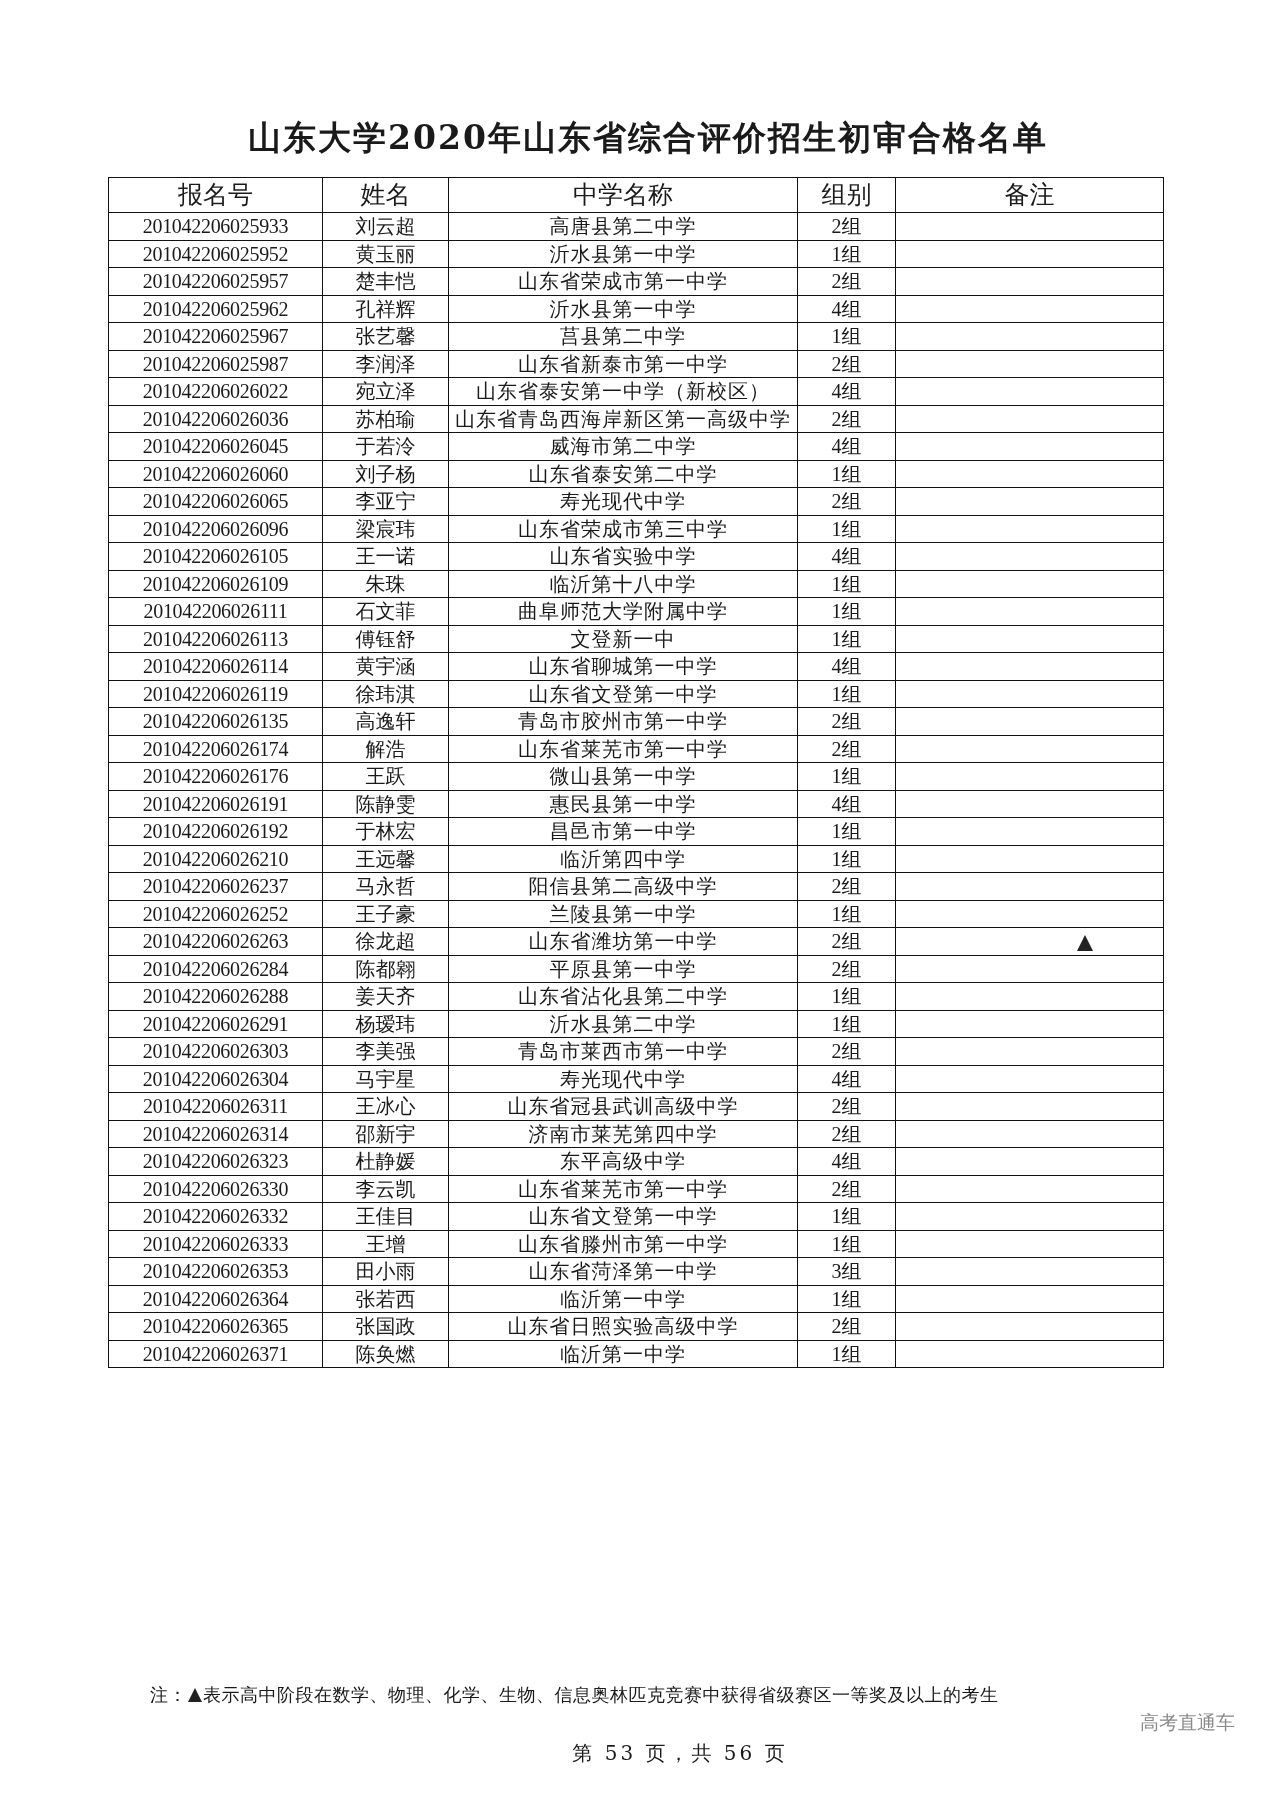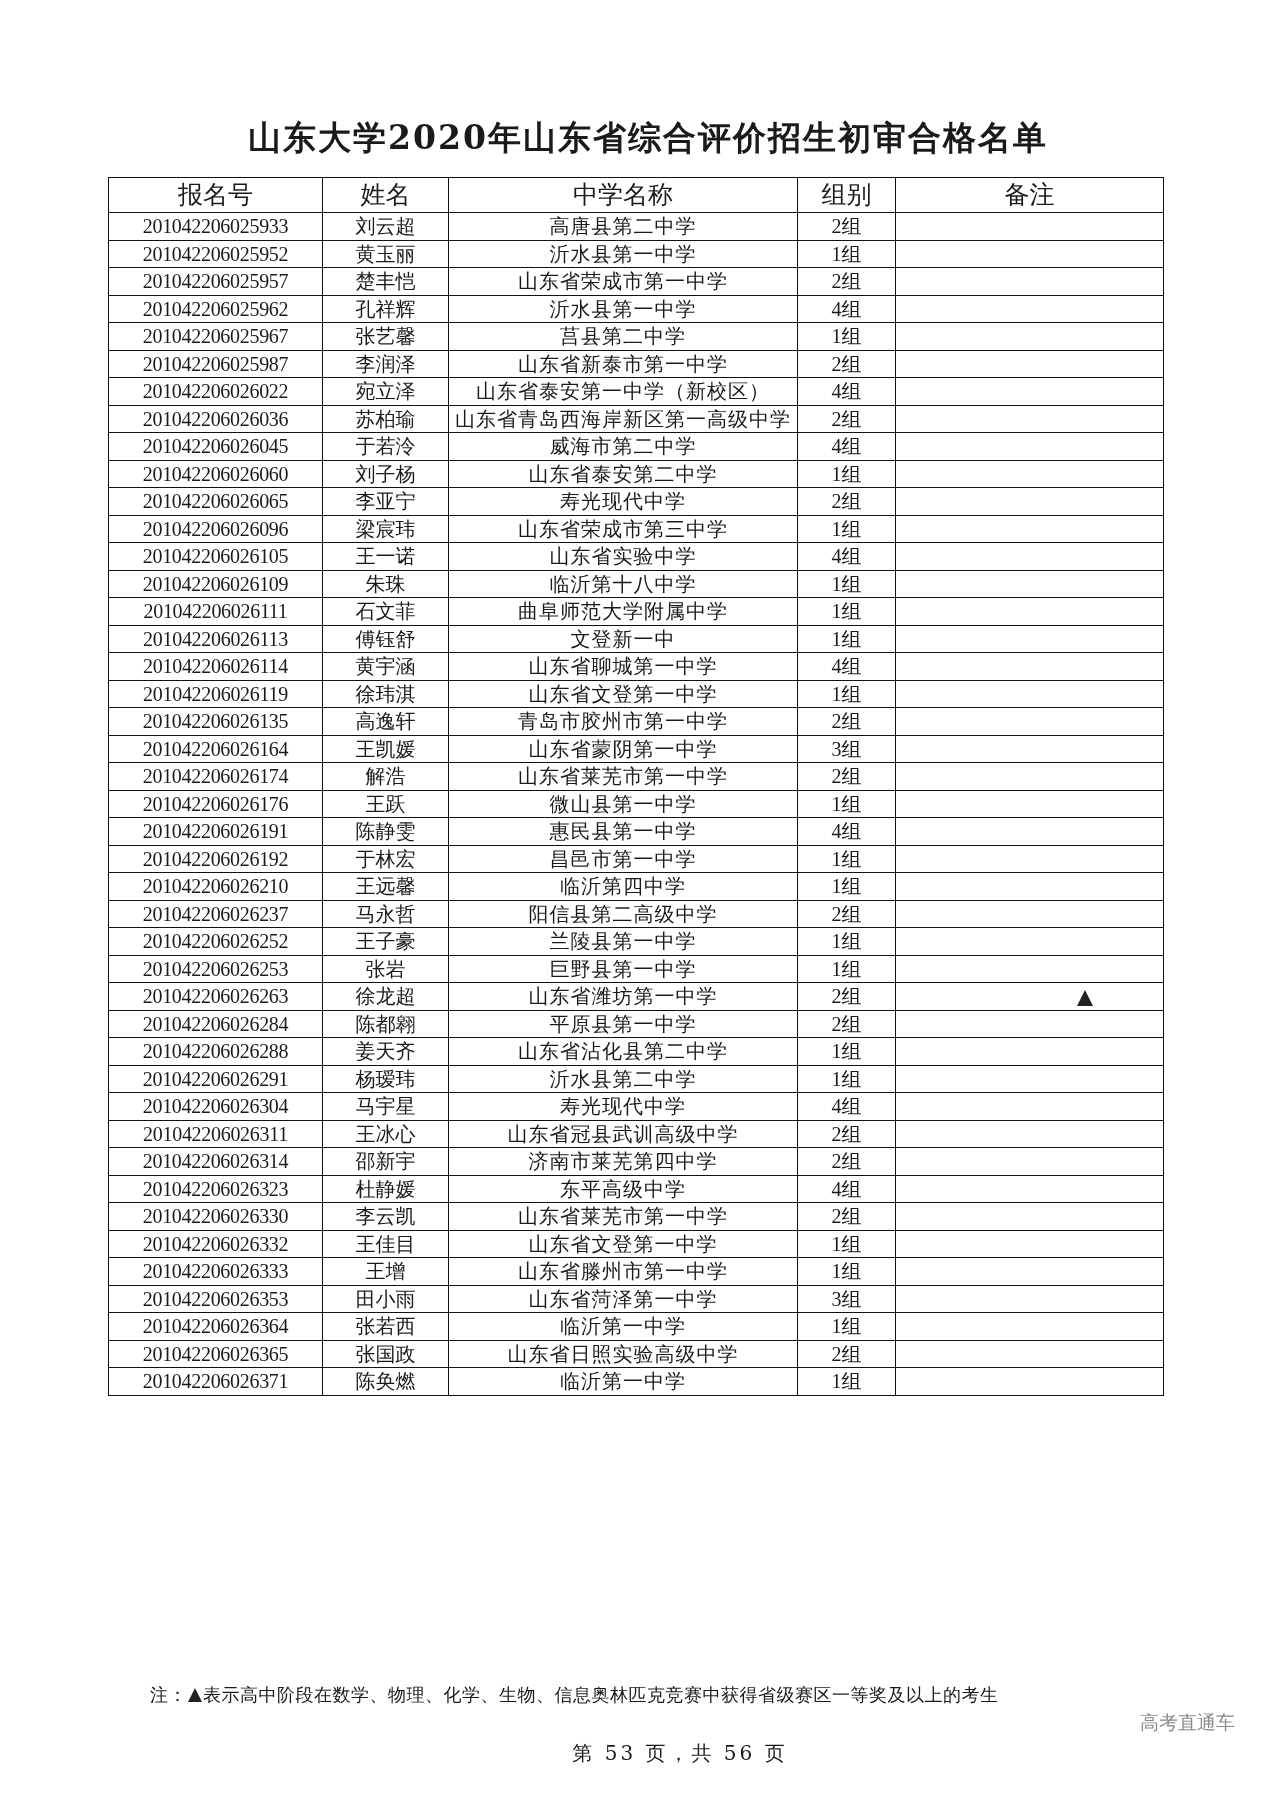--- a/index.html
+++ b/index.html
@@ -264,27 +264,20 @@
         <td class="col-note"></td>
       </tr>
       <tr>
         <td class="col-id">201042206026135</td>
         <td class="col-name">高逸轩</td>
         <td class="col-school">青岛市胶州市第一中学</td>
         <td class="col-group">2组</td>
         <td class="col-note"></td>
       </tr>
       <tr>
-        <td class="col-id">201042206026164</td>
-        <td class="col-name">王凯媛</td>
-        <td class="col-school">山东省蒙阴第一中学</td>
-        <td class="col-group">3组</td>
-        <td class="col-note"></td>
-      </tr>
-      <tr>
         <td class="col-id">201042206026174</td>
         <td class="col-name">解浩</td>
         <td class="col-school">山东省莱芜市第一中学</td>
         <td class="col-group">2组</td>
         <td class="col-note"></td>
       </tr>
       <tr>
         <td class="col-id">201042206026176</td>
         <td class="col-name">王跃</td>
         <td class="col-school">微山县第一中学</td>
@@ -320,27 +313,20 @@
         <td class="col-note"></td>
       </tr>
       <tr>
         <td class="col-id">201042206026252</td>
         <td class="col-name">王子豪</td>
         <td class="col-school">兰陵县第一中学</td>
         <td class="col-group">1组</td>
         <td class="col-note"></td>
       </tr>
       <tr>
-        <td class="col-id">201042206026253</td>
-        <td class="col-name">张岩</td>
-        <td class="col-school">巨野县第一中学</td>
-        <td class="col-group">1组</td>
-        <td class="col-note"></td>
-      </tr>
-      <tr>
         <td class="col-id">201042206026263</td>
         <td class="col-name">徐龙超</td>
         <td class="col-school">山东省潍坊第一中学</td>
         <td class="col-group">2组</td>
         <td class="col-note"><span class="triangle"></span></td>
       </tr>
       <tr>
         <td class="col-id">201042206026284</td>
         <td class="col-name">陈都翱</td>
         <td class="col-school">平原县第一中学</td>
@@ -352,20 +338,27 @@
         <td class="col-name">姜天齐</td>
         <td class="col-school">山东省沾化县第二中学</td>
         <td class="col-group">1组</td>
         <td class="col-note"></td>
       </tr>
       <tr>
         <td class="col-id">201042206026291</td>
         <td class="col-name">杨瑷玮</td>
         <td class="col-school">沂水县第二中学</td>
         <td class="col-group">1组</td>
+        <td class="col-note"></td>
+      </tr>
+      <tr>
+        <td class="col-id">201042206026303</td>
+        <td class="col-name">李美强</td>
+        <td class="col-school">青岛市莱西市第一中学</td>
+        <td class="col-group">2组</td>
         <td class="col-note"></td>
       </tr>
       <tr>
         <td class="col-id">201042206026304</td>
         <td class="col-name">马宇星</td>
         <td class="col-school">寿光现代中学</td>
         <td class="col-group">4组</td>
         <td class="col-note"></td>
       </tr>
       <tr>

